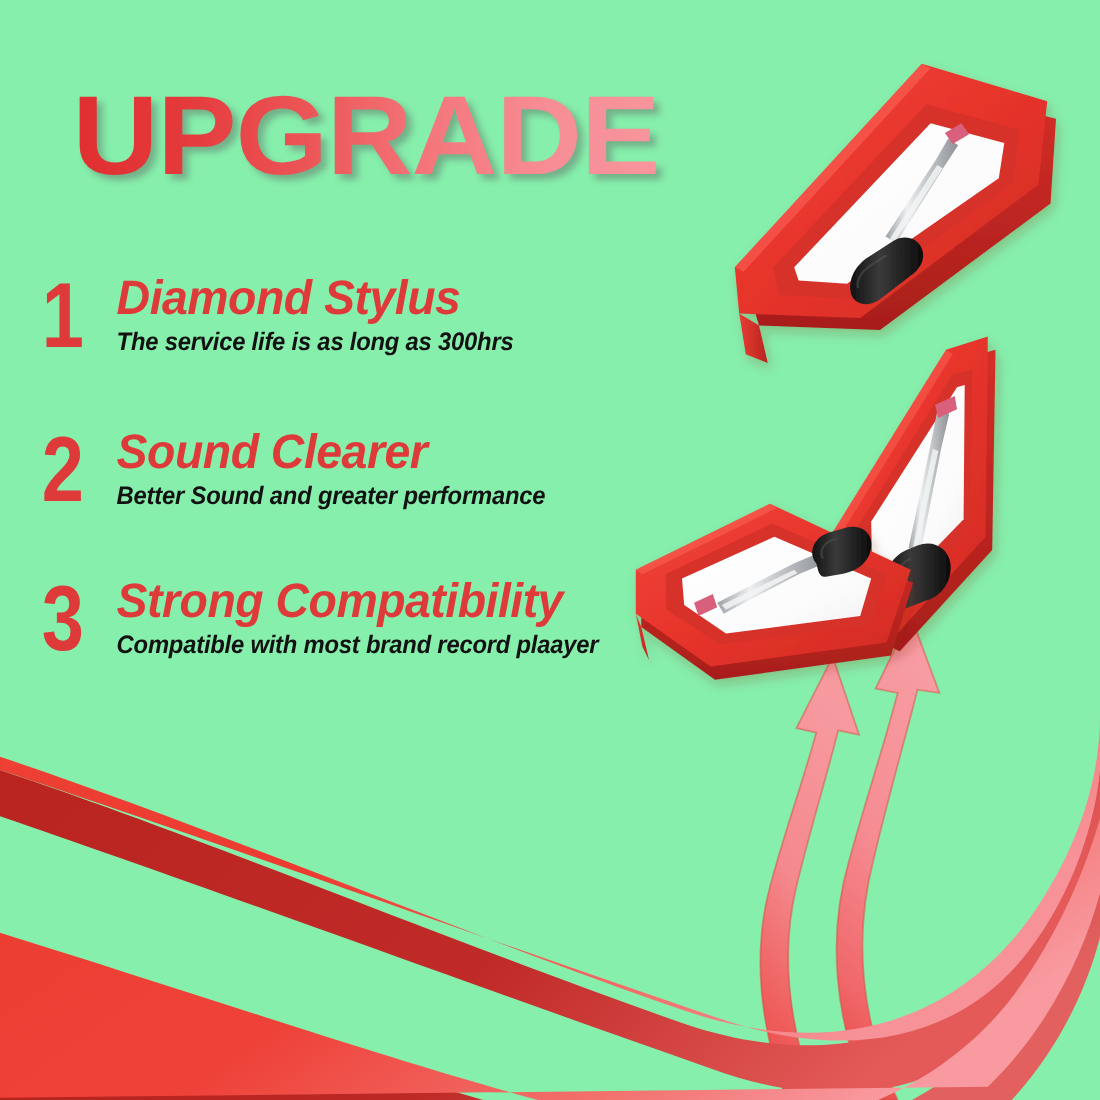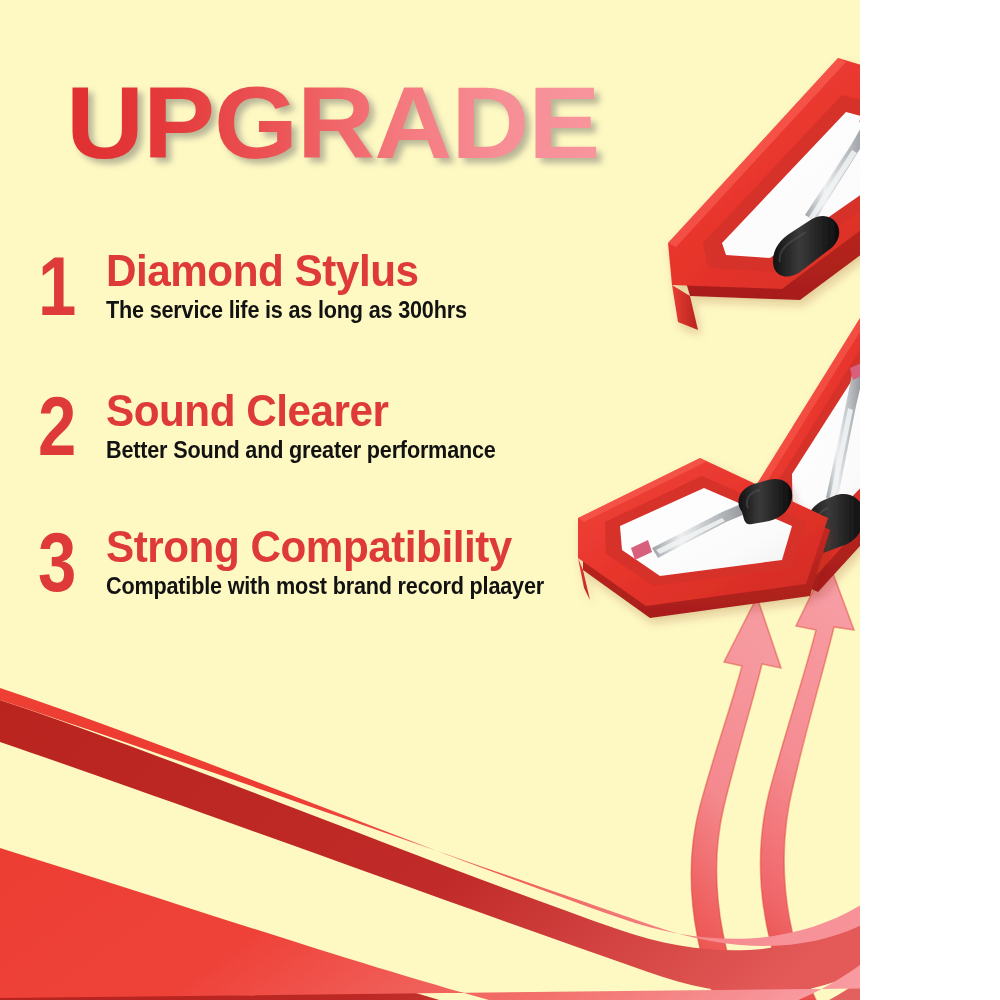--- a/index.html
+++ b/index.html
@@ -5,22 +5,22 @@
 <style>
   * { margin:0; padding:0; box-sizing:border-box; }
   html, body {
     width:1000px; height:1000px;
     background:#ffffff;
     font-family:"Liberation Sans", sans-serif;
     overflow:hidden;
   }
   #stage {
     position:relative;
-    width:860px; height:1000px;
-    background:#fef9c3;
+    width:1000px; height:1000px;
+    background:#86efac;
     overflow:hidden;
   }
 
   
   #headline {
     position:absolute;
     left:66px; top:72px;
     font-size:102px;
     font-weight:bold;
     letter-spacing:-1px;
@@ -49,21 +49,21 @@
     position:absolute;
     left:0; top:0;
     font-size:84px;
     font-weight:bold;
     color:#DE3A3A;
     line-height:0.92;
     transform:scaleX(0.82);
     transform-origin:left top;
     user-select:none;
   }
-  .feature-text { position:absolute; left:68px; top:0; white-space:nowrap; }
+  .feature-text { position:absolute; left:68px; top:0; white-space:nowrap;font-style:italic; }
   .feature-title {
     font-size:44px;
     font-weight:bold;
     color:#DF3A3A;
     line-height:1.05;
     letter-spacing:-0.5px;
     transform:scaleX(0.96);
     transform-origin:left top;
     white-space:nowrap;
   }

